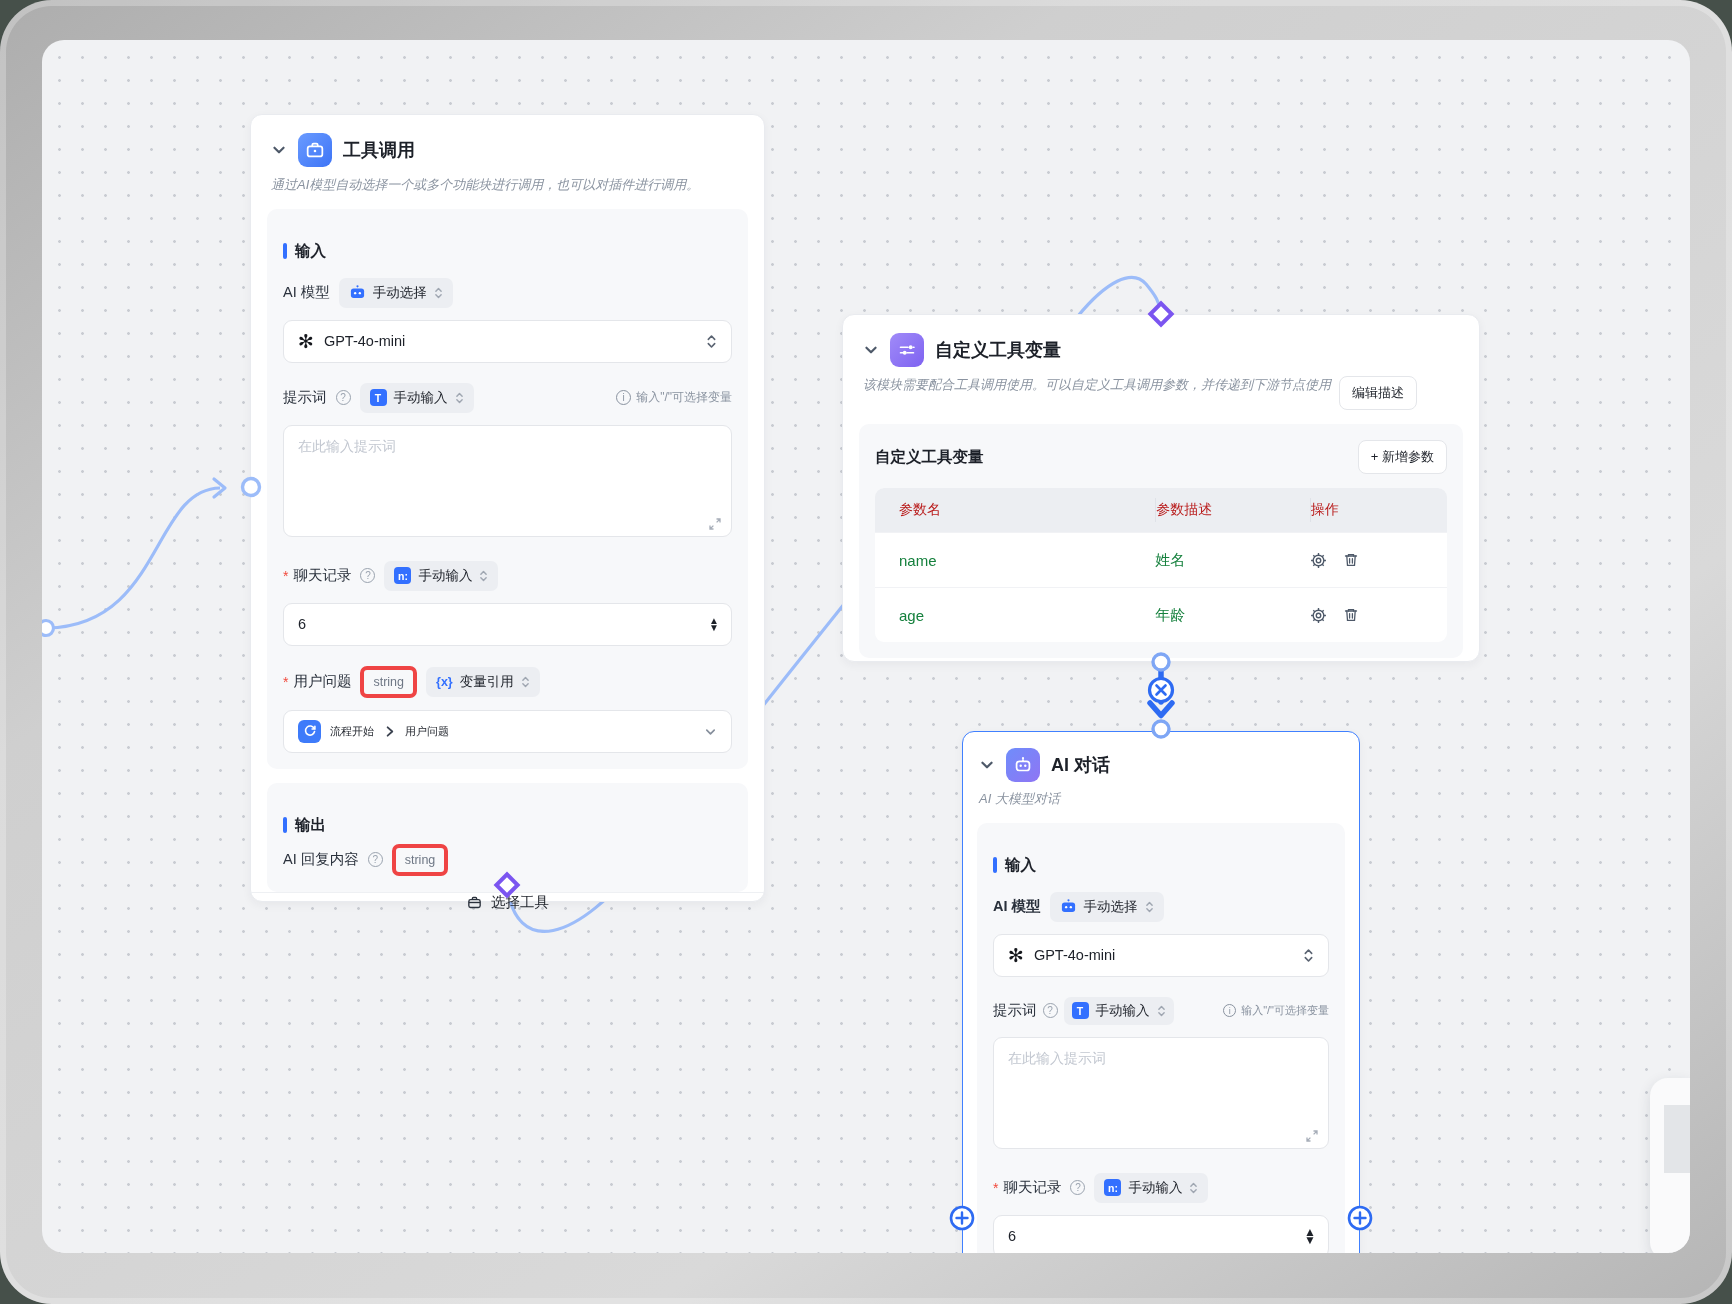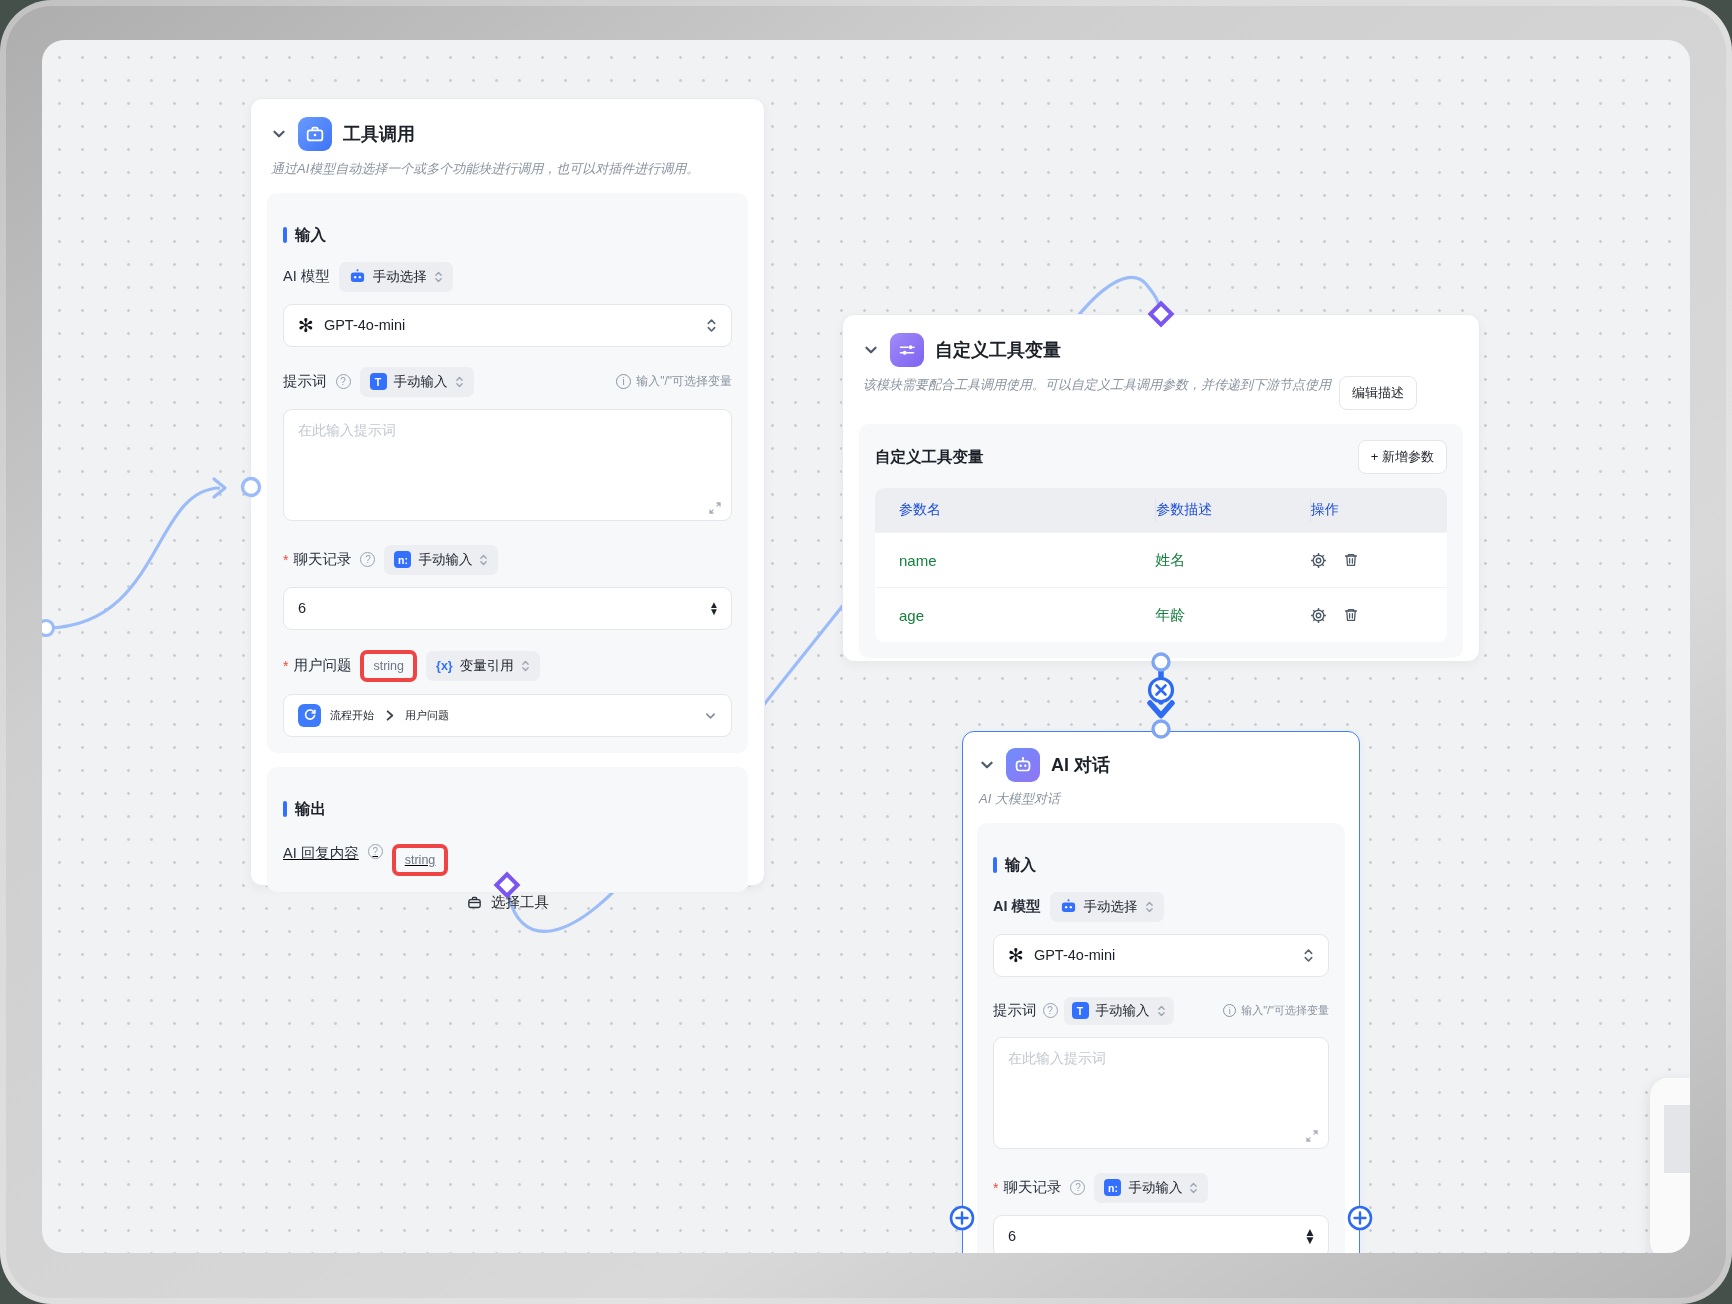--- a/index.html
+++ b/index.html
@@ -47,30 +47,30 @@
   .tarea textarea::placeholder { color:#c2c7d0; }
   .expand { position:absolute; right:10px; bottom:10px; }
   .numwrap { margin-top:12px; height:43px; background:#fff; border:1px solid #e4e6ea; border-radius:9px; display:flex; align-items:center; padding:0 12px 0 14px; }
   .numwrap input { border:none; outline:none; font-size:14.5px; color:#1d2129; width:80%; font-family:inherit; background:transparent; }
   .spin { margin-left:auto; display:flex; flex-direction:column; line-height:.72; font-size:10px; color:#1d2129; cursor:pointer; text-align:center; }
   .typechip { background:#f7f8fa; border:4px solid #ef4444; border-radius:7px; padding:5px 9px; font-size:12.5px; color:#6e7785; }
   .ref { margin-top:12px; height:43px; background:#fff; border:1px solid #e4e6ea; border-radius:9px; display:flex; align-items:center; gap:9px; padding:0 14px; cursor:pointer; }
   .ref-icon { width:23px; height:23px; border-radius:6px; background:#3e7bfa; display:flex; align-items:center; justify-content:center; }
   .ref .val { font-size:11px; color:#1d2129; }
   .ref .dd { margin-left:auto; }
-  .outrow { display:flex; align-items:flex-start; gap:9px; margin-top:24px;text-decoration:underline; }
+  .outrow { display:flex; align-items:center; gap:9px; margin-top:8px; }
   .nfooter { margin-top:auto; border-top:1px solid #eef0f3; height:48px; display:flex; align-items:center; justify-content:center; gap:8px; font-size:14.5px; color:#1d2129; cursor:pointer; border-radius:0 0 12px 12px; }
 
   .desc-row { display:flex; align-items:flex-start; gap:8px; padding:9px 16px 0 20px; }
   .btn { background:#fff; border:1px solid #e4e6ea; border-radius:8px; padding:7px 12px; font-size:13px; color:#1d2129; white-space:nowrap; cursor:pointer; }
   .ptitle-row { display:flex; align-items:center; justify-content:space-between; }
   .ptitle { font-size:15.5px; font-weight:bold; color:#1d2129; }
   .tbl { margin-top:14px; border-radius:9px; overflow:hidden; background:#fff; }
   .thead { display:grid; grid-template-columns:49% 27% 24%; background:#eceef2; height:44px; align-items:center; }
-  .thead .th { font-size:14px; color:#1d4ed8;font-family:Liberation Serif, serif; }
+  .thead .th { font-size:14px; color:#b91c1c;font-family:Liberation Serif, serif; }
   .thead .th:first-child { padding-left:24px; }
   .thead .th + .th { border-left:1px solid #e0e3e8; height:100%; display:flex; align-items:center; padding-left:0; border-left-color:transparent; }
   .thead { position:relative; }
   .thsep { position:absolute; top:10px; bottom:10px; width:1px; background:#dfe2e8; }
   .trow { display:grid; grid-template-columns:49% 27% 24%; height:55px; align-items:center; border-top:1px solid #f1f2f5; }
   .trow .td { font-size:15px; color:#15803d; }
   .trow .td:first-child { padding-left:24px; }
   .ops { display:flex; gap:16px; align-items:center; }
   .opicon { cursor:pointer; }
 
@@ -83,21 +83,21 @@
 <div class="frame"></div>
 <div class="canvas">
 
   <svg class="edges">
     <path d="M5 588 C120 586 110 449 178 448" stroke="#9cbcf9" stroke-width="3.2" fill="none"></path>
     <path d="M172 439 l11 9 -11 9" stroke="#9cbcf9" stroke-width="3.2" fill="none" stroke-linecap="round" stroke-linejoin="round"></path>
     <circle cx="4" cy="588" r="7.5" fill="#fff" stroke="#9cbcf9" stroke-width="3.2"></circle>
     <path d="M465 846 C474 914 532 908 606 812 C702 688 942 388 1036 276 C1064 242 1090 228 1104 244 C1114 256 1117 262 1119 272" stroke="#9cbcf9" stroke-width="3.2" fill="none"></path>
   </svg>
 
-  <div class="node" style="left:208px; top:58px; width:515px; height:788px;">
+  <div class="node" style="left:208px; top:74px; width:515px; height:788px;">
     <div class="node-head">
       <svg class="collapse" viewBox="0 0 14 14" fill="none" stroke="#4e5969" stroke-width="1.9" stroke-linecap="round" stroke-linejoin="round">
           <path d="M3 5l4 4 4-4"></path>
         </svg>
       <div class="node-icon ic-blue">
         <svg width="22" height="22" viewBox="0 0 24 24" fill="none" stroke="#fff" stroke-width="1.9">
             <rect x="4" y="8" width="16" height="11" rx="2.5"></rect>
             <path d="M9 8V6.5A1.5 1.5 0 0 1 10.5 5h3A1.5 1.5 0 0 1 15 6.5V8"></path>
             <circle cx="12" cy="13" r="1.4" fill="#fff" stroke="none"></circle>
           </svg>

